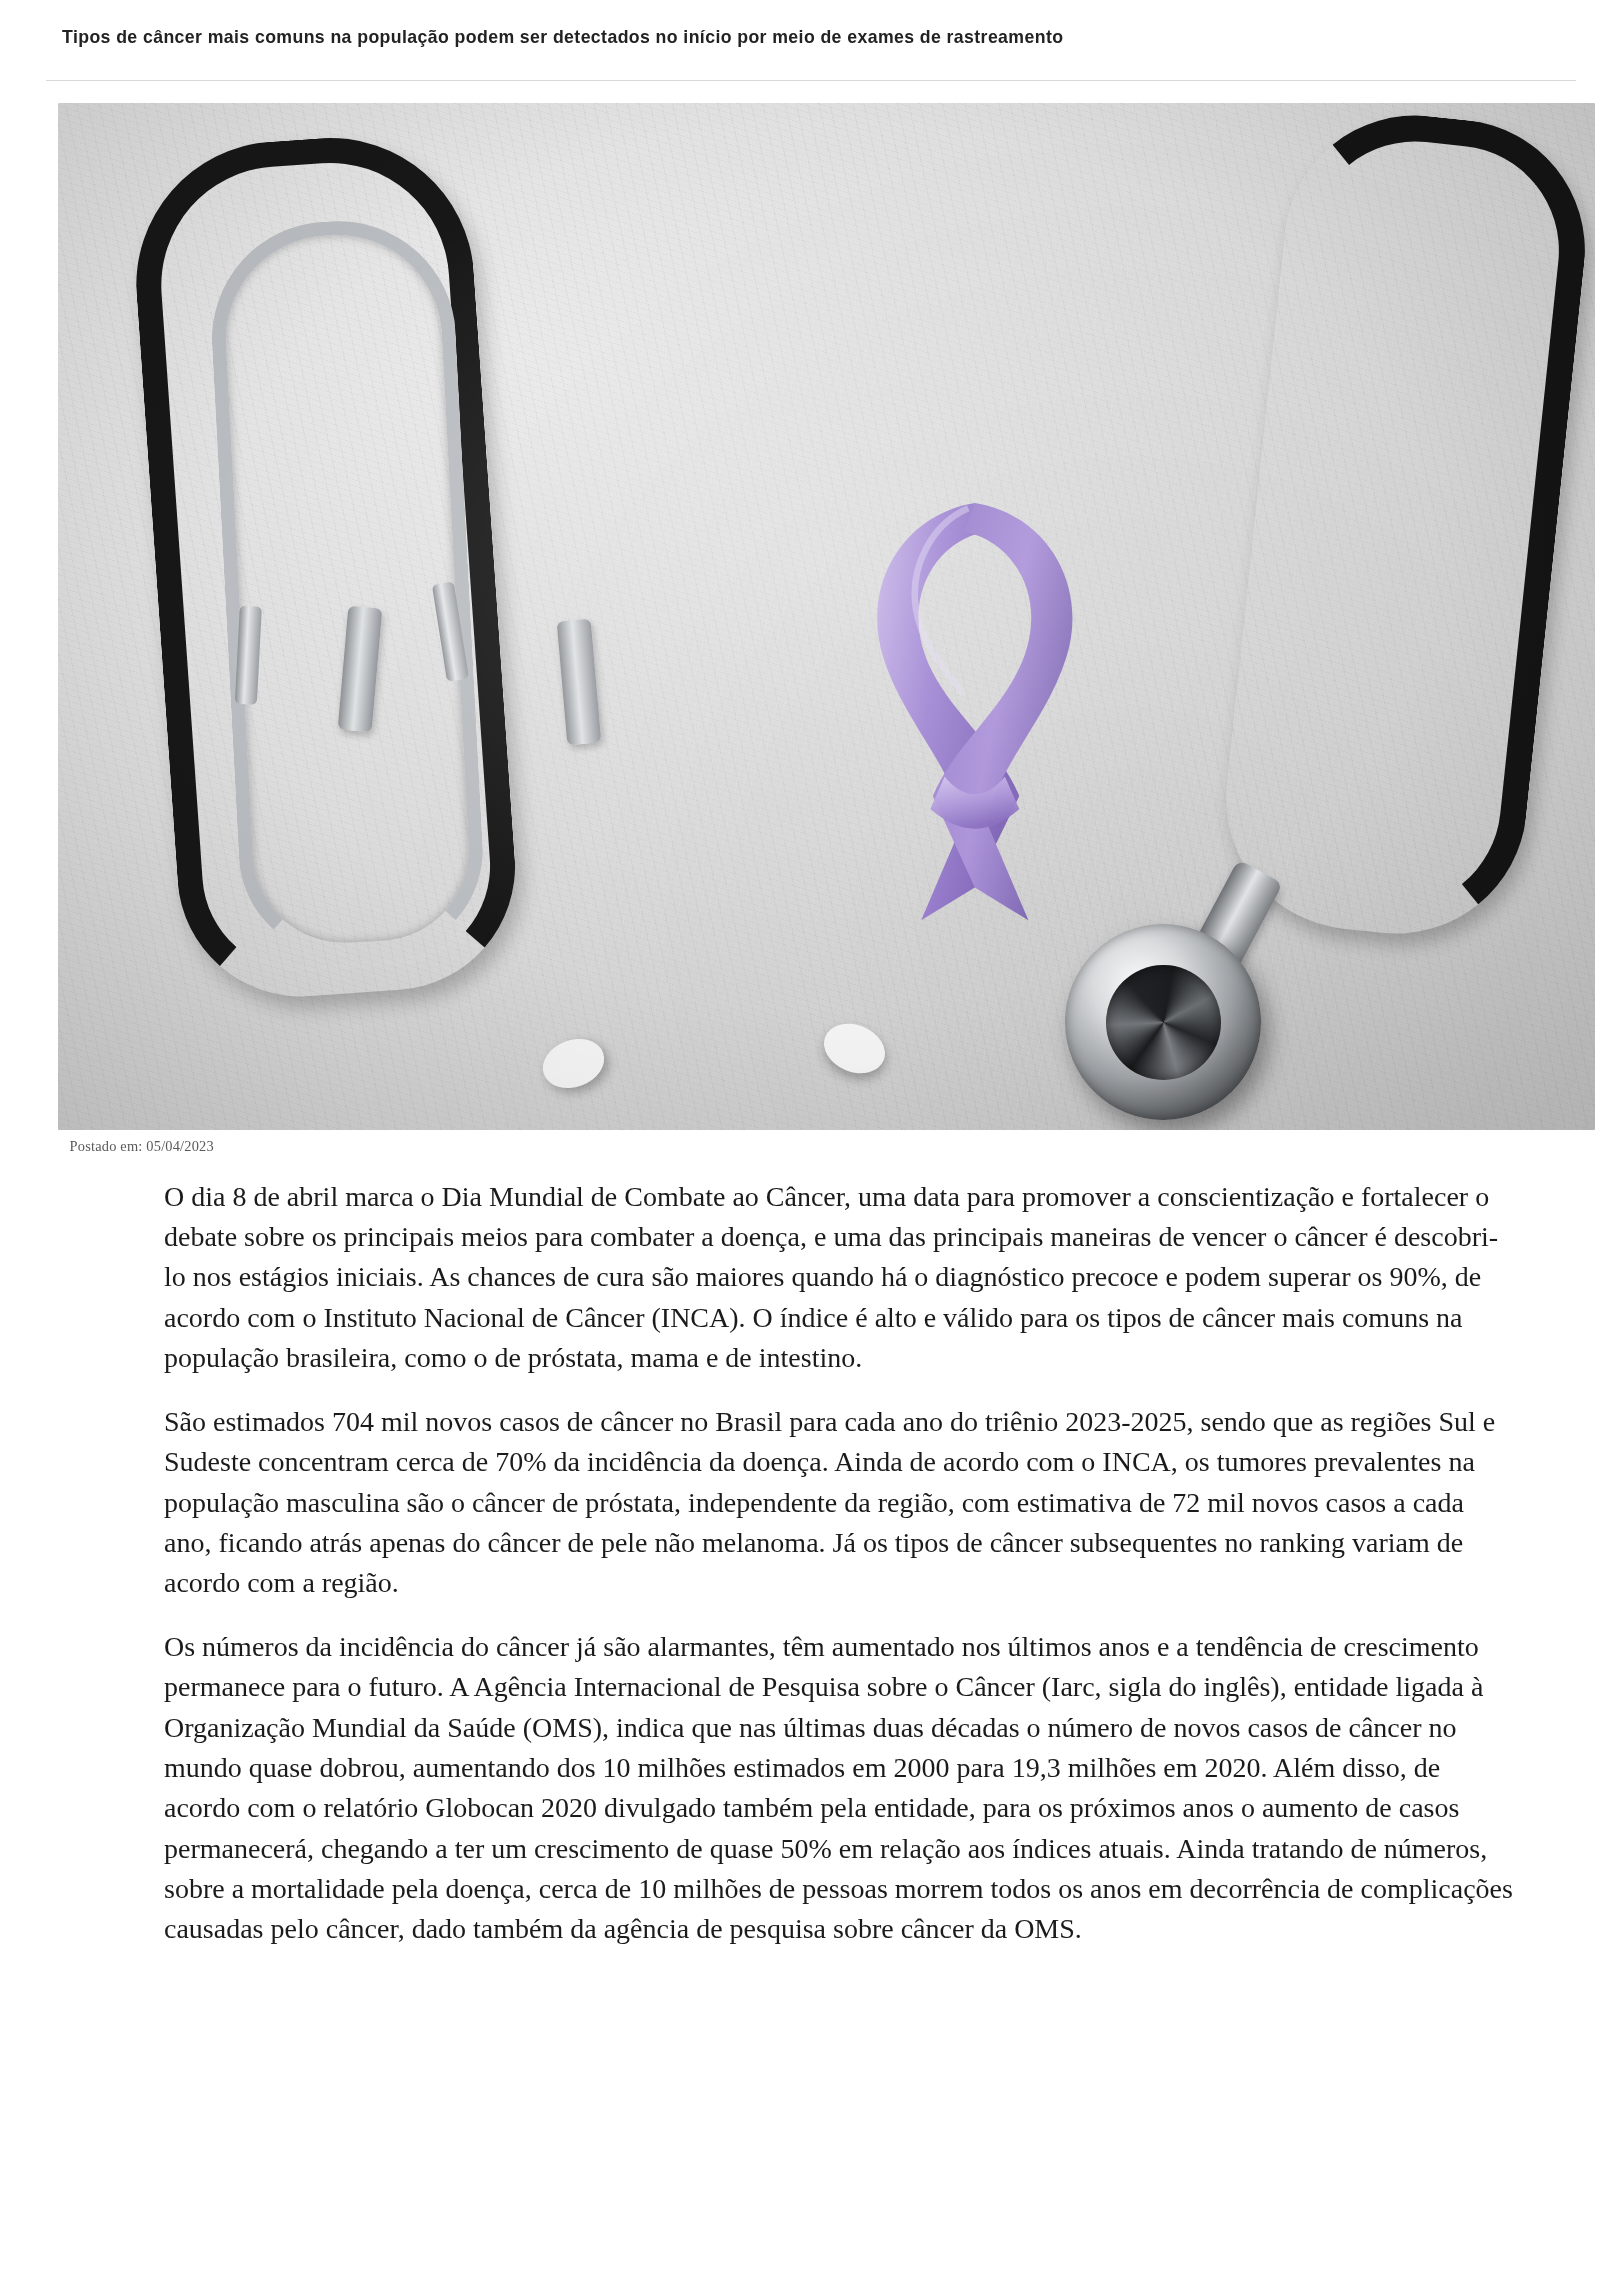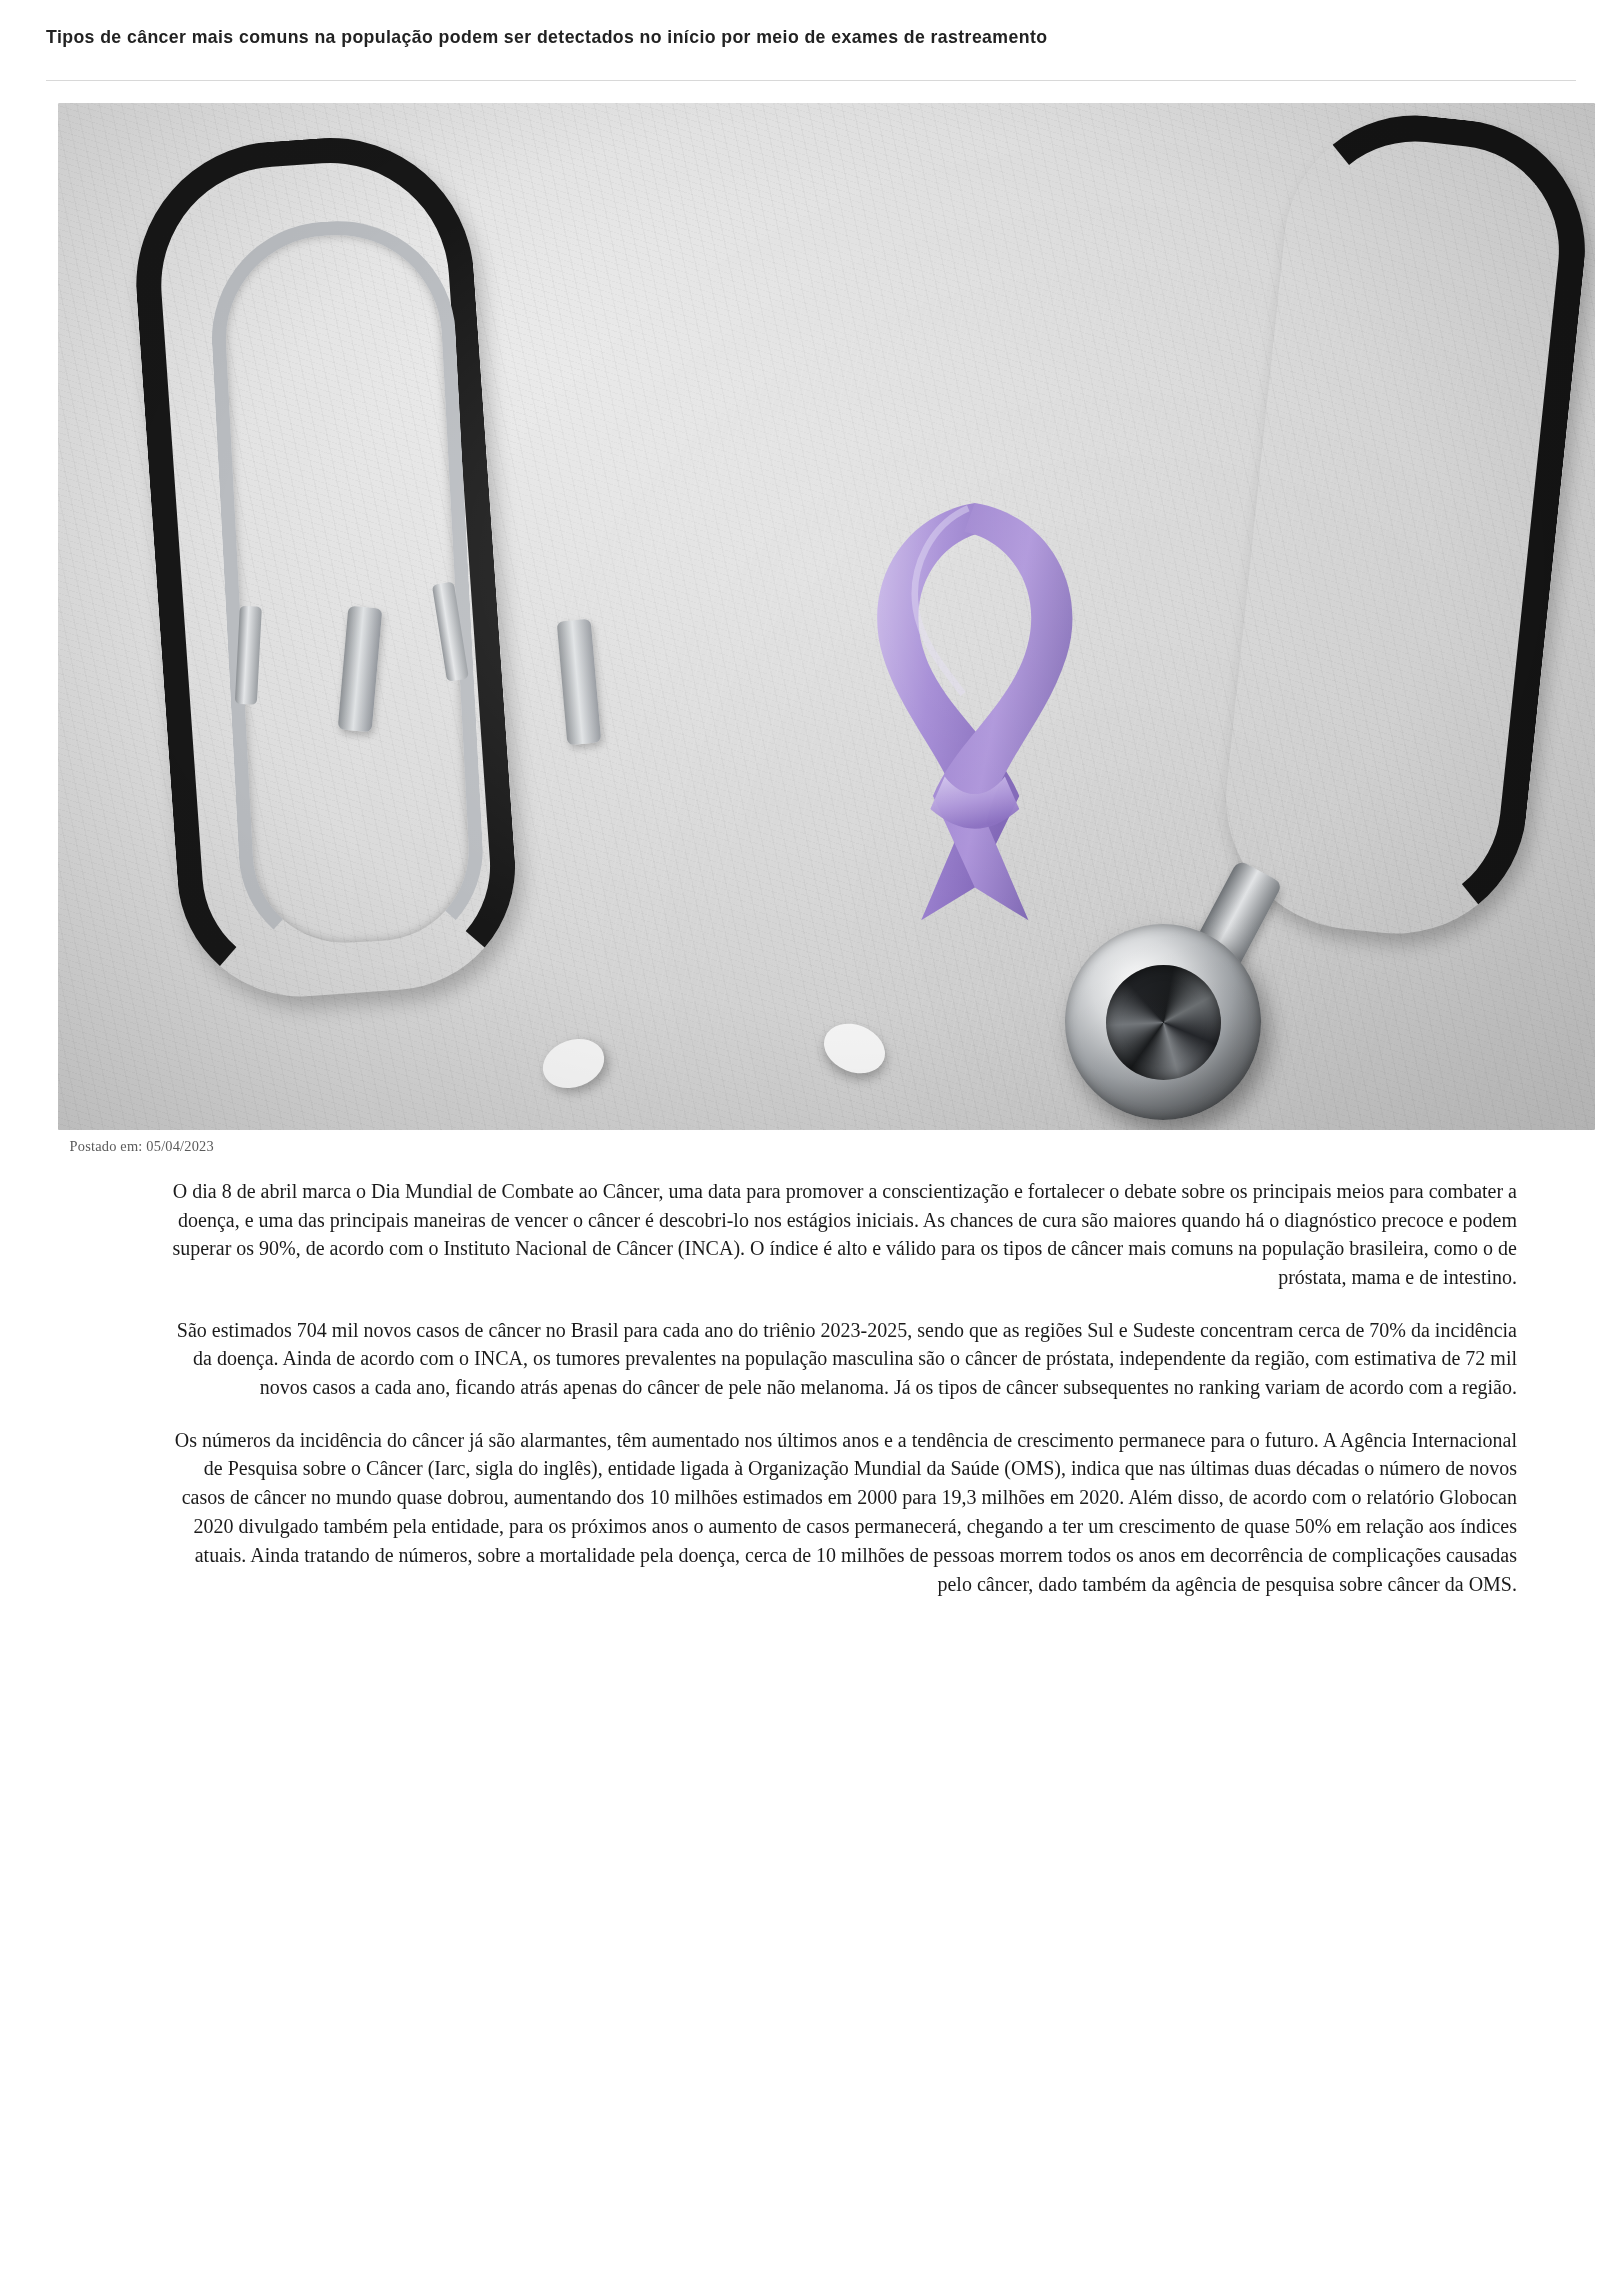--- a/index.html
+++ b/index.html
@@ -29,21 +29,21 @@
     margin: 0 0 22px 0;
     max-width: 1537px;
   }
   .subhead {
     font-family: "Liberation Sans", sans-serif;
     font-weight: bold;
     font-size: 17.7px;
     line-height: 1.35;
     letter-spacing: 0.4px;
     color: #222222;
-    margin: 0 0 30px 0;
+    margin: 0 0 30px 16px;
   }
   .rule {
     border: 0;
     border-top: 0.7px solid #d8d8d8;
     margin: 0 0 22px 0;
   }
   .figure {
     margin: 0 0 9.2px 0;
     padding: 0 11.8px;
   }
@@ -189,25 +189,25 @@
     color: #5a5a5a;
     margin: 7.9px 0 0 11.8px;
     letter-spacing: 0.2px;
   }
   .article {
     margin: 22px 0 0 0;
     padding: 0 59px 0 118px;
   }
   .article p {
     font-family: "Liberation Serif", serif;
-    font-size: 20px;
+    font-size: 28px;
     line-height: 1.44;
     color: #1b1b1b;
     margin: 0 0 23.6px 0;
-    text-align: right;
+    text-align: left;
   }
 </style>
 </head>
 <body>
 
 <div class="page">
 
 
   <h2 class="subhead">Tipos de câncer mais comuns na população podem ser detectados no início por meio de exames de rastreamento</h2>
 

